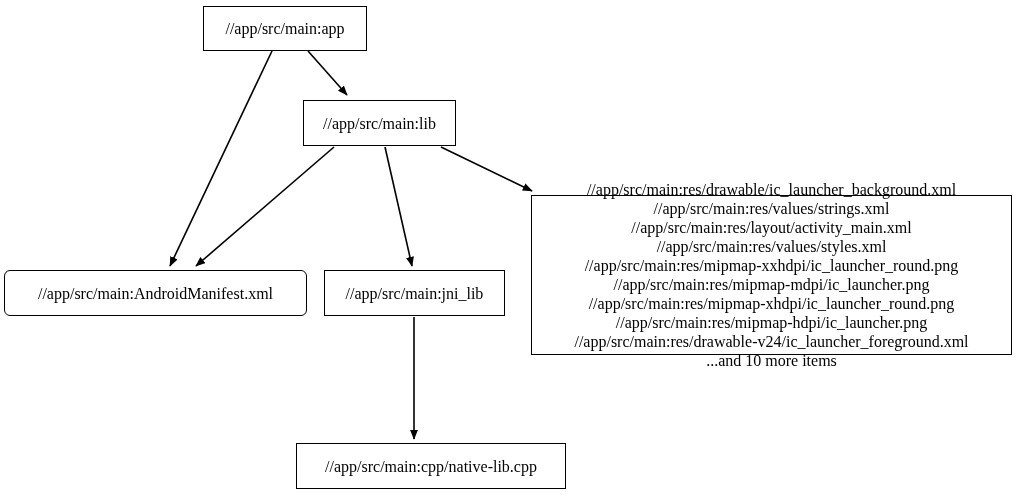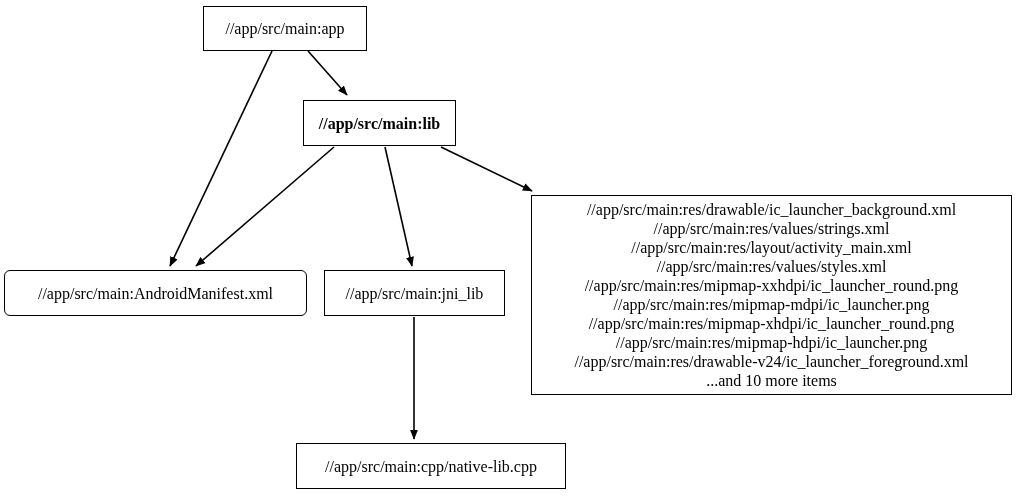--- a/index.html
+++ b/index.html
@@ -41,24 +41,24 @@
     z-index: 2;
   }
   .node-label {
     display: block;
     width: 100%;
     text-align: center;
     white-space: pre;
   }
   
   #node-app       { left: 203px; top: 6px;   width: 164px; height: 45px; }
-  #node-lib       { left: 303px; top: 100px; width: 153px; height: 46px; font-weight: bold; }
+  #node-lib       { left: 303px; top: 100px; width: 153px; height: 46px; }
   #node-manifest  { left: 4px;   top: 270px; width: 303px; height: 46px; border-radius: 6px; }
   #node-jni       { left: 324px; top: 270px; width: 181px; height: 46px; }
-  #node-res-group { left: 531px; top: 195px; width: 481px; height: 200px;
+  #node-res-group { left: 531px; top: 195px; width: 481px; height: 160px;
                     align-items: center; }
   #node-cpp       { left: 296px; top: 443px; width: 270px; height: 46px; }
 </style>
 </head>
 <body>
 
 <div id="graph">
 
   <svg id="edge-layer" viewBox="0 0 1018 496">
     <defs>

